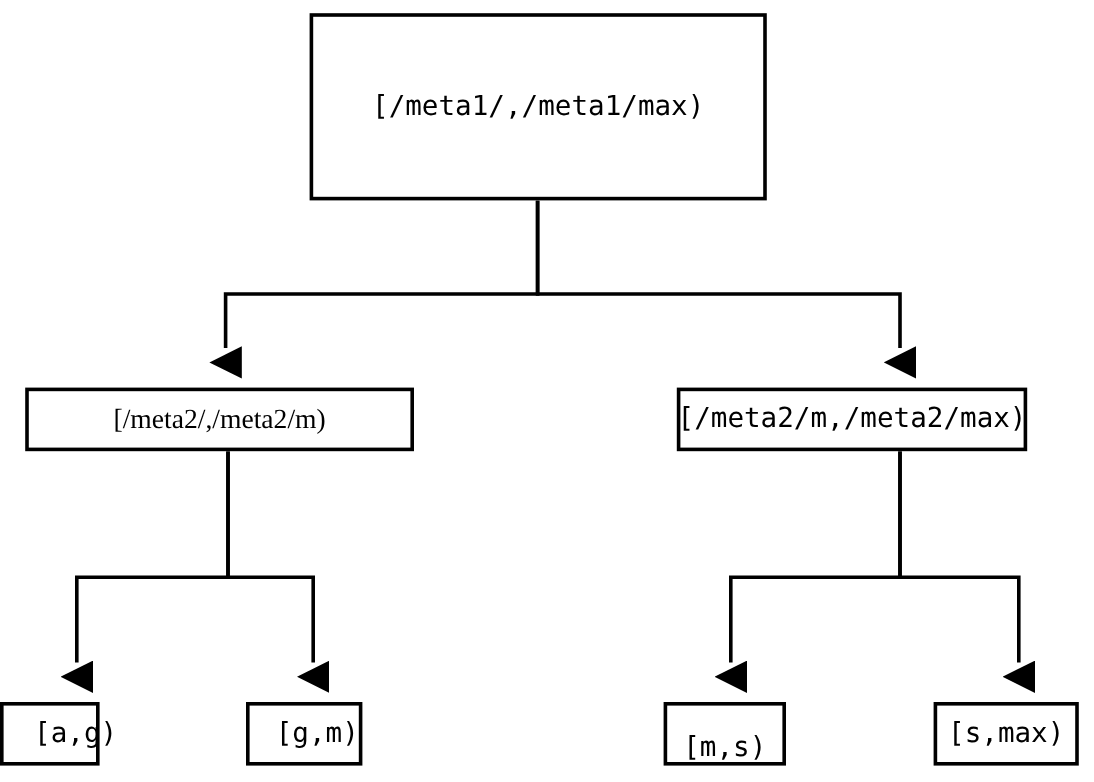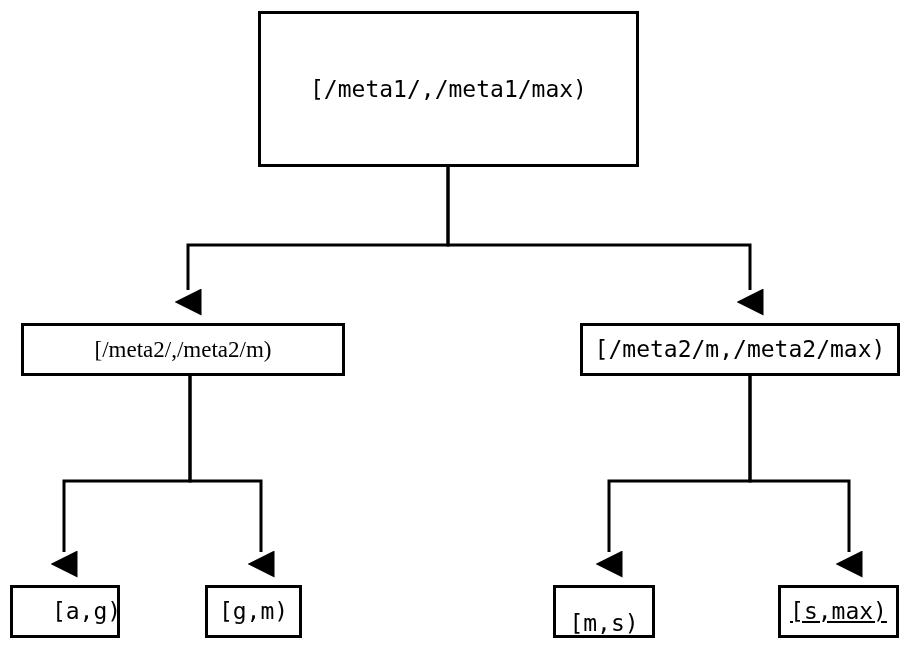--- a/index.html
+++ b/index.html
@@ -47,33 +47,33 @@
     height: 156px;
   }
   .node-mid-left {
     left: 21px;
     top: 323px;
     width: 324px;
     height: 53px;
     font-family: Liberation Serif, serif;
   }
   .node-mid-right {
-    left: 580px;
+    left: 564px;
     top: 323px;
-    width: 320px;
+    width: 292px;
     height: 53px;
   }
   .node-leaf {
     top: 585px;
     height: 53px;
   }
-  .node-leaf-ag   { left: 10px;  width: 110px; padding-left: 43px; }
-  .node-leaf-gm   { left: 205px; width: 97px; }
+  .node-leaf-ag   { left: 0;  width: 83px; padding-left: 43px; }
+  .node-leaf-gm   { left: 205px; width: 97px; justify-content: flex-end; }
   .node-leaf-ms   { left: 553px; width: 102px; align-items: flex-end; }
-  .node-leaf-smax { left: 778px; width: 121px; text-decoration: underline; }
+  .node-leaf-smax { left: 778px; width: 121px; }
 </style>
 </head>
 <body>
 
 <div id="canvas">
 
   <svg id="edges" viewBox="0 0 912 652" width="912" height="652" xmlns="http://www.w3.org/2000/svg">
     <defs>
       <marker id="arrowhead" markerWidth="9" markerHeight="9" refX="0.5" refY="4.5" orient="auto" markerUnits="strokeWidth">
         <path d="M 0 0 L 9 0 L 4.5 9 z" fill="#000000"></path>

